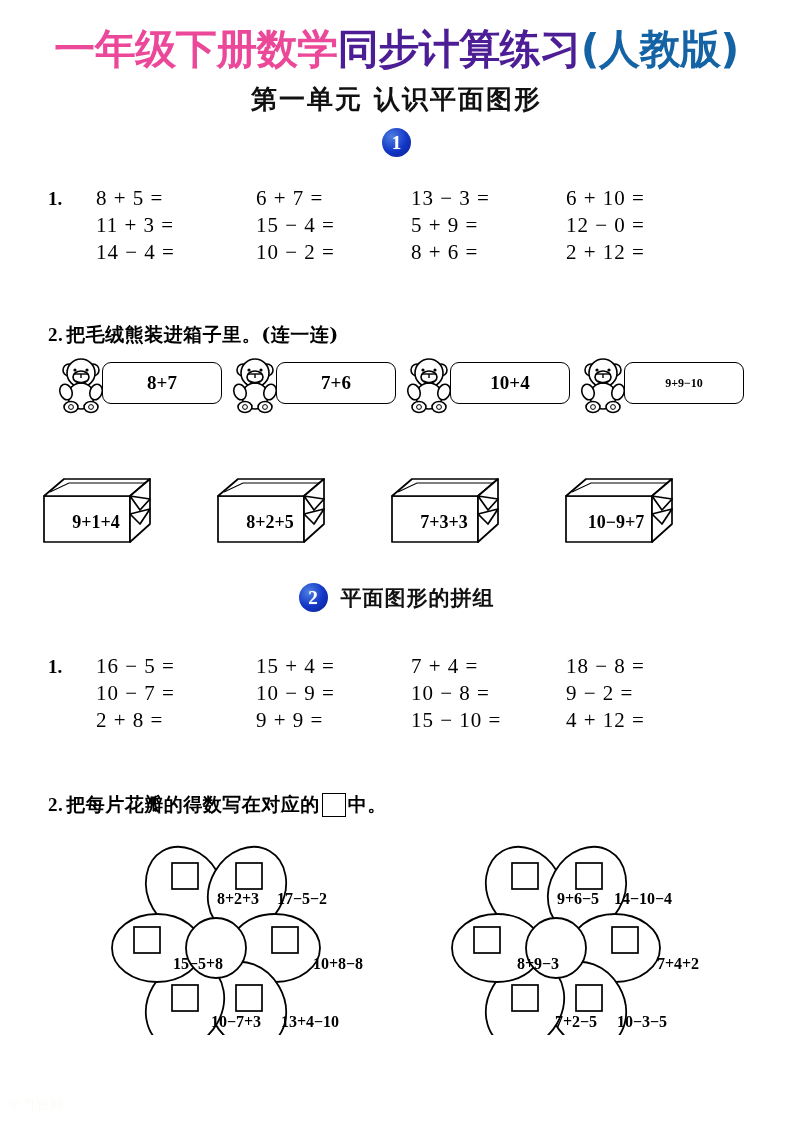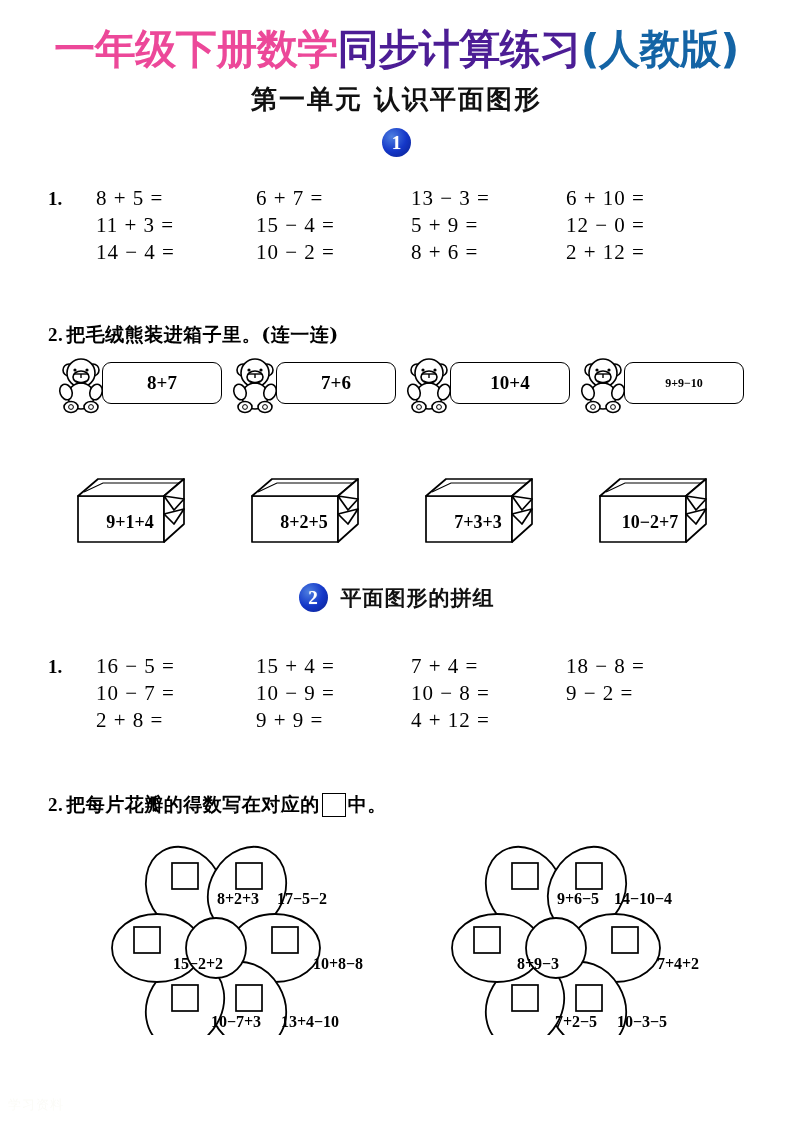--- a/index.html
+++ b/index.html
@@ -309,21 +309,21 @@
         <g fill="none" stroke="#000" stroke-width="1">
             <circle cx="13" cy="51" r="2.4"></circle>
             <circle cx="33" cy="51" r="2.4"></circle>
           </g>
       </svg>
       <div class="bear-tag wide">9+9−10</div>
     </div>
 
   </div>
 
-  <div class="box-row" style="top:474px; padding-left:72px;">
+  <div class="box-row" style="top:474px; padding-left:38px;">
 
     <div class="box-item">
       <svg width="128" height="72" viewBox="0 0 128 72">
         <g fill="#fff" stroke="#000" stroke-width="1.7" stroke-linejoin="round">
           <path d="M6 22 L6 68 L92 68 L92 22 Z"></path>
           <path d="M6 22 L26 5 L112 5 L92 22 Z"></path>
           <path d="M92 22 L112 5 L112 50 L92 68 Z"></path>
           <path d="M92 22 L112 25 L102 36 Z"></path>
           <path d="M92 40 L112 35 L102 50 Z"></path>
         </g>
@@ -372,21 +372,21 @@
           <path d="M6 22 L6 68 L92 68 L92 22 Z"></path>
           <path d="M6 22 L26 5 L112 5 L92 22 Z"></path>
           <path d="M92 22 L112 5 L112 50 L92 68 Z"></path>
           <path d="M92 22 L112 25 L102 36 Z"></path>
           <path d="M92 40 L112 35 L102 50 Z"></path>
         </g>
         <g fill="none" stroke="#000" stroke-width="1.1">
           <path d="M12 18 L31 9 L108 9"></path>
         </g>
       </svg>
-      <div class="box-label" style="left:6px; width:100px;">10−2+7</div>
+      <div class="box-label" style="left:6px; width:100px;">10−9+7</div>
     </div>
 
   </div>
 
   <div class="section-head" style="top:583px;">
     <div class="badge">2</div>
     <div class="section-title">平面图形的拼组</div>
   </div>
 
   <div class="calc-block" style="top:654px;">
@@ -395,20 +395,21 @@
       <div class="calc-cell">16 − 5 =</div>
       <div class="calc-cell">15 + 4 =</div>
       <div class="calc-cell">7 + 4 =</div>
       <div class="calc-cell">18 − 8 =</div>
       <div class="calc-cell">10 − 7 =</div>
       <div class="calc-cell">10 − 9 =</div>
       <div class="calc-cell">10 − 8 =</div>
       <div class="calc-cell">9 − 2 =</div>
       <div class="calc-cell">2 + 8 =</div>
       <div class="calc-cell">9 + 9 =</div>
+      <div class="calc-cell">15 − 10 =</div>
       <div class="calc-cell">4 + 12 =</div>
     </div>
   </div>
 
   <div class="qline" style="top:792px;">
     <span class="qnum">2.</span>
     <span>把每片花瓣的得数写在对应的</span>
     <span class="inline-box"></span>
     <span>中。</span>
   </div>
@@ -436,21 +437,21 @@
           <rect x="172" y="150" width="26" height="26"></rect>
           <rect x="134" y="92" width="26" height="26"></rect>
         </g>
       </svg>
       <div class="petal-label" style="left:140px; top:875px;"></div>
       <div class="petal-label" style="left:148px; top:55px; width:84px;">8+2+3</div>
       <div class="petal-label" style="left:212px; top:55px; width:84px;">17−5−2</div>
       <div class="petal-label" style="left:248px; top:120px; width:84px;">10+8−8</div>
       <div class="petal-label" style="left:212px; top:178px; width:84px;padding-left:16px;">13+4−10</div>
       <div class="petal-label" style="left:146px; top:178px; width:84px;">10−7+3</div>
-      <div class="petal-label" style="left:105px; top:120px; width:90px;">15−2+2</div>
+      <div class="petal-label" style="left:105px; top:120px; width:90px;">15−5+8</div>
     </div>
 
     <div class="flower">
       <svg width="396" height="200" viewBox="0 0 396 200">
         <g fill="#fff" stroke="#000" stroke-width="1.8">
           <ellipse cx="129" cy="55" rx="37" ry="45" transform="rotate(-30 129 55)"></ellipse>
           <ellipse cx="191" cy="55" rx="37" ry="45" transform="rotate(30 191 55)"></ellipse>
           <ellipse cx="219" cy="113" rx="45" ry="34"></ellipse>
           <ellipse cx="191" cy="170" rx="37" ry="45" transform="rotate(-30 191 170)"></ellipse>
           <ellipse cx="129" cy="170" rx="37" ry="45" transform="rotate(30 129 170)"></ellipse>

